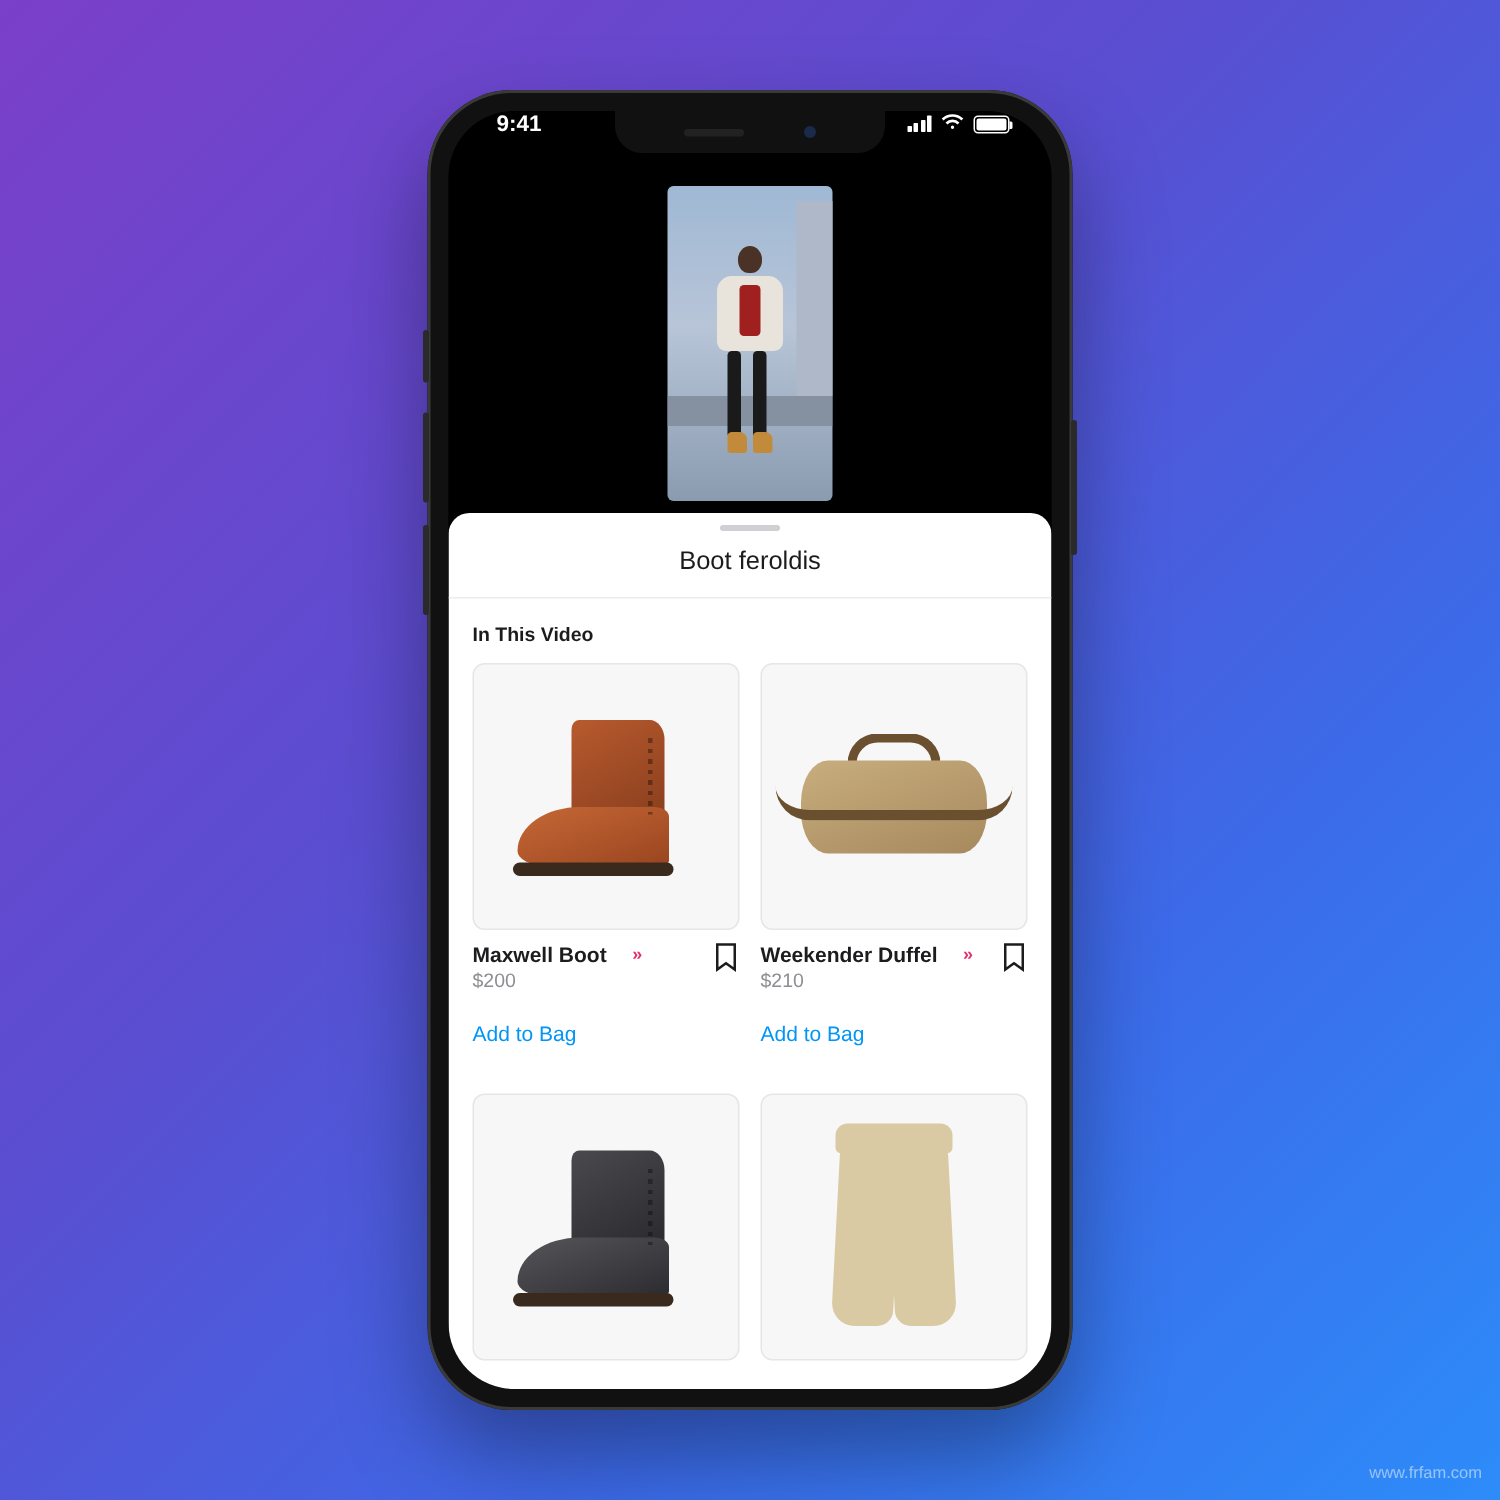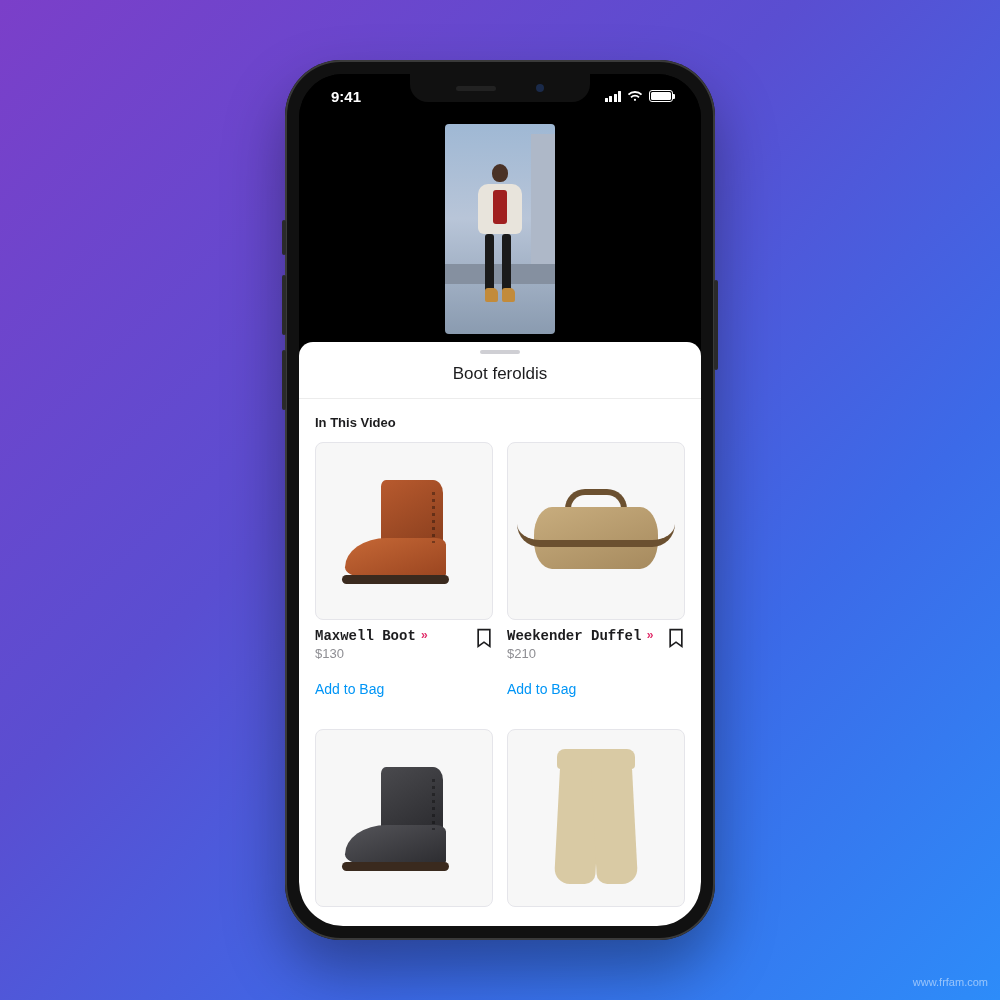--- a/index.html
+++ b/index.html
@@ -84,21 +84,21 @@
   border-radius: 3px;
 }
 
 
 .status-bar {
   position: absolute;
   top: 0; left: 0; right: 0;
   height: 44px;
   display: flex;
   justify-content: space-between;
-  align-items: center;
+  align-items: flex-start;
   padding: 0 24px;
   color: #fff;
   font-size: 15px;
   font-weight: 600;
   z-index: 40;
 }
 .status-left { padding-left: 8px; }
 .status-right { display: flex; gap: 6px; align-items: center; padding-right: 4px; }
 
 .signal-bars {
@@ -299,22 +299,21 @@
 
 .product-meta {
   display: flex;
   align-items: flex-start;
   justify-content: space-between;
   padding-top: 8px;
 }
 .product-name-row {
   display: flex;
   align-items: center;
-  gap: 5px;
-  font-family: Liberation Mono, monospace;
+  gap: 17px;
 }
 .product-name {
   font-size: 14px;
   font-weight: 600;
   color: #1c1c1e;
 }
 .chevrons { color: #e1306c; font-size: 12px; letter-spacing: -3px; font-weight: 700; }
 .product-price {
   font-size: 13px;
   color: #8e8e93;
@@ -402,21 +401,21 @@
               <div class="boot-sole"></div>
               <div class="boot-laces"></div>
             </div>
           </div>
           <div class="product-meta">
             <div>
               <div class="product-name-row">
                 <span class="product-name">Maxwell Boot</span>
                 <span class="chevrons">»</span>
               </div>
-              <div class="product-price">$130</div>
+              <div class="product-price">$200</div>
               <div class="add-to-bag">Add to Bag</div>
             </div>
             <div class="bookmark-icon">
               <svg viewBox="0 0 20 24">
                   <path d="M3 2h14v20l-7-5-7 5V2z"></path>
                 </svg>
             </div>
           </div>
         </div>
 

